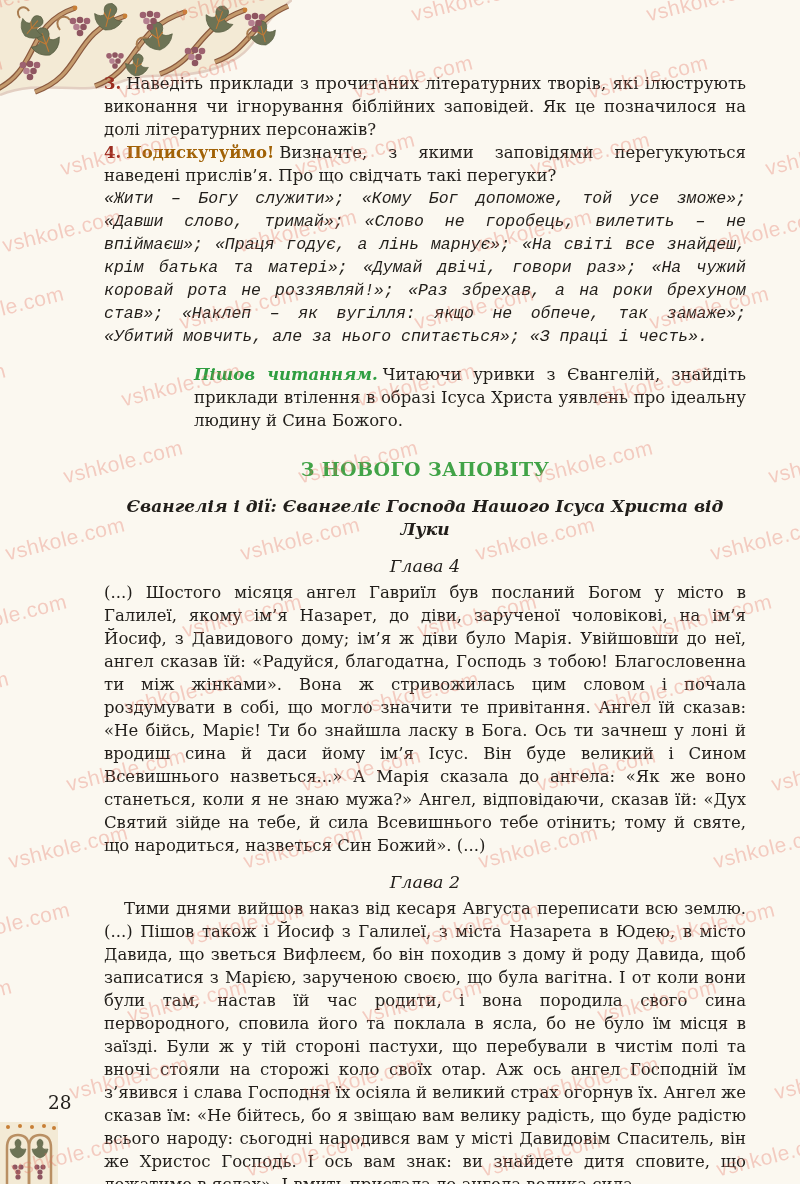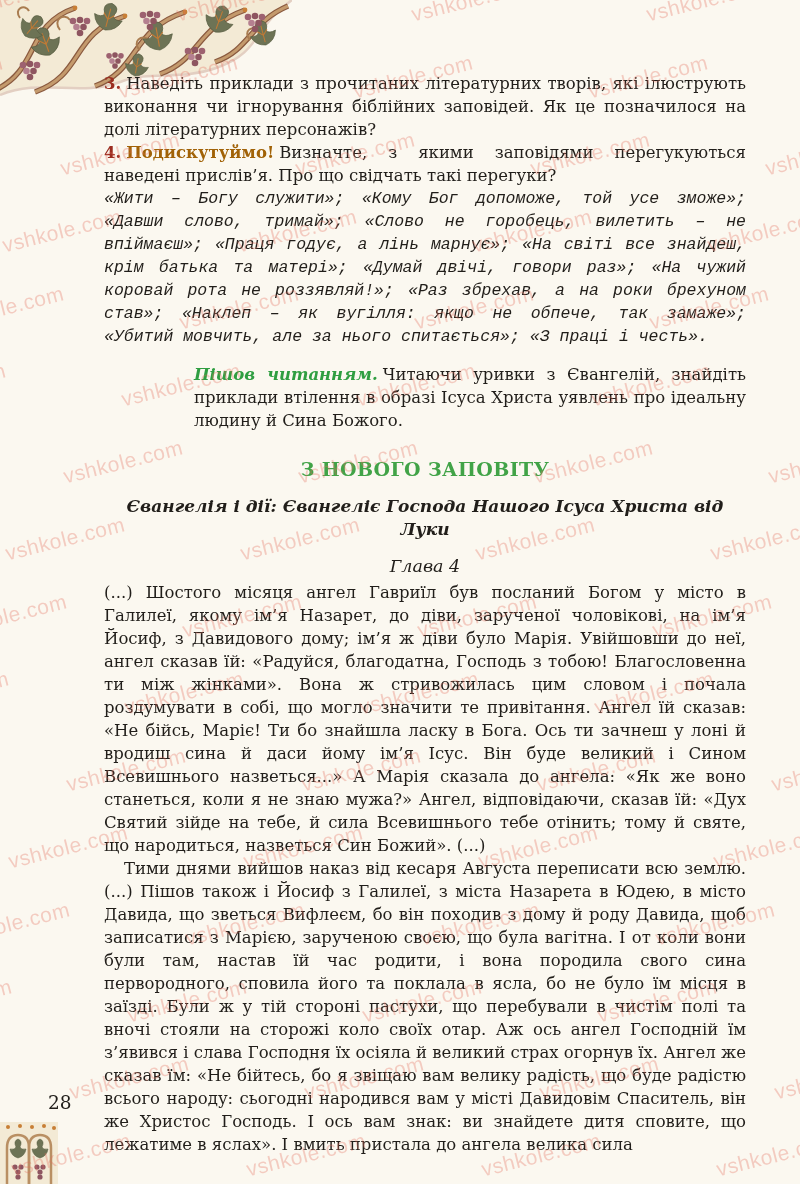--- a/index.html
+++ b/index.html
@@ -143,20 +143,21 @@
     <p class="before"><span class="before-label">Пішов читанням.</span><span>Читаючи уривки з Євангелій, знайдіть приклади втілення в образі Ісуса Христа уявлень про ідеальну людину й Сина Божого.</span></p>
 
     <p class="section-title">З НОВОГО ЗАПОВІТУ</p>
 
     <p class="work-title">Євангелія і дії: Євангеліє Господа Нашого Ісуса Христа від Луки</p>
 
 
     <p class="chapter-heading">Глава 4</p>
     <p class="chapter-text">(...) Шостого місяця ангел Гавриїл був посланий Богом у місто в Галилеї, якому ім’я Назарет, до діви, зарученої чоловікові, на ім’я Йосиф, з Давидового дому; ім’я ж діви було Марія. Увійшовши до неї, ангел сказав їй: «Радуйся, благодатна, Господь з тобою! Благословенна ти між жінками». Вона ж стривожилась цим словом і почала роздумувати в собі, що могло значити те привітання. Ангел їй сказав: «Не бійсь, Маріє! Ти бо знайшла ласку в Бога. Ось ти зачнеш у лоні й вродиш сина й даси йому ім’я Ісус. Він буде великий і Сином Всевишнього назветься...» А Марія сказала до ангела: «Як же воно станеться, коли я не знаю мужа?» Ангел, відповідаючи, сказав їй: «Дух Святий зійде на тебе, й сила Всевишнього тебе отінить; тому й святе, що народиться, назветься Син Божий». (...)</p>
 
+    <p class="chapter-heading">Глава 2</p>
     <p class="chapter-text indent">Тими днями вийшов наказ від кесаря Августа переписати всю землю. (...) Пішов також і Йосиф з Галилеї, з міста Назарета в Юдею, в місто Давида, що зветься Вифлеєм, бо він походив з дому й роду Давида, щоб записатися з Марією, зарученою своєю, що була вагітна. І от коли вони були там, настав їй час родити, і вона породила свого сина первородного, сповила його та поклала в ясла, бо не було їм місця в заїзді. Були ж у тій стороні пастухи, що перебували в чистім полі та вночі стояли на сторожі коло своїх отар. Аж ось ангел Господній їм з’явився і слава Господня їх осіяла й великий страх огорнув їх. Ангел же сказав їм: «Не бійтесь, бо я звіщаю вам велику радість, що буде радістю всього народу: сьогодні народився вам у місті Давидовім Спаситель, він же Христос Господь. І ось вам знак: ви знайдете дитя сповите, що лежатиме в яслах». І вмить пристала до ангела велика сила</p>
 
   </div>
 
   <div class="page-number">28</div>
 
   <div class="wm-layer">
       <span class="wm" style="left: -60px; top: -12px;">vshkole.com</span>
       <span class="wm" style="left: 175px; top: -12px;">vshkole.com</span>
       <span class="wm" style="left: 410px; top: -12px;">vshkole.com</span>

